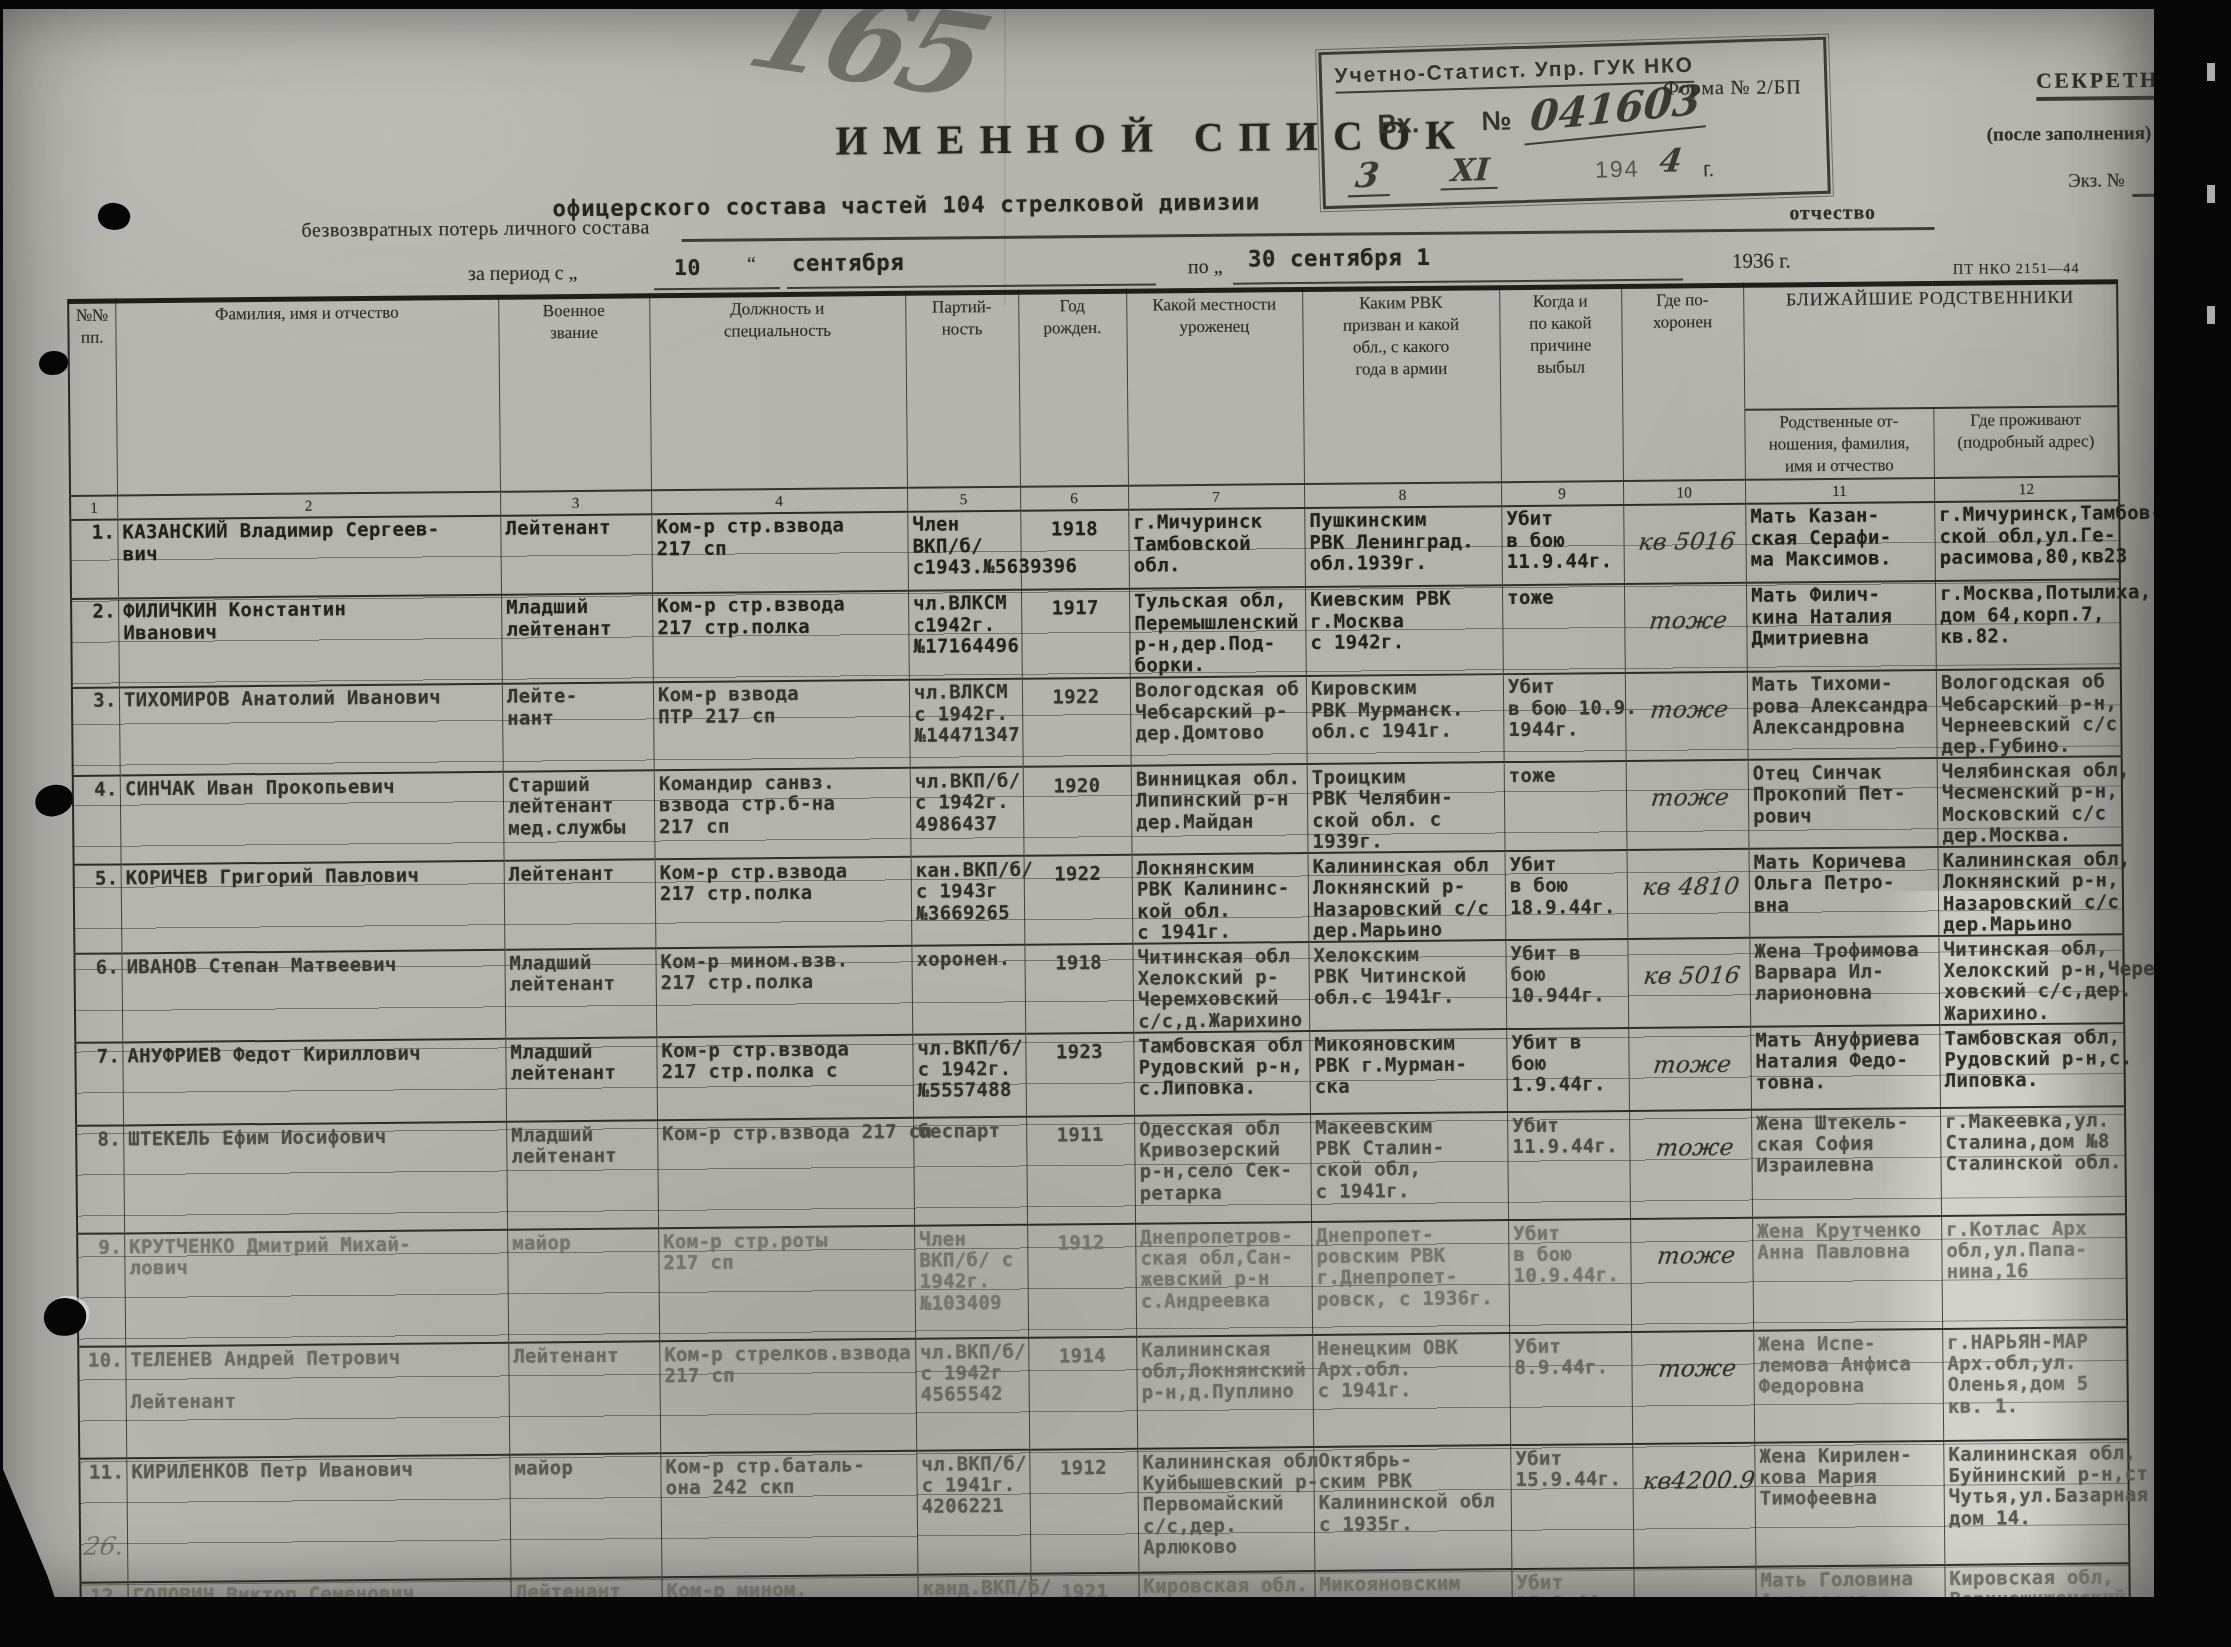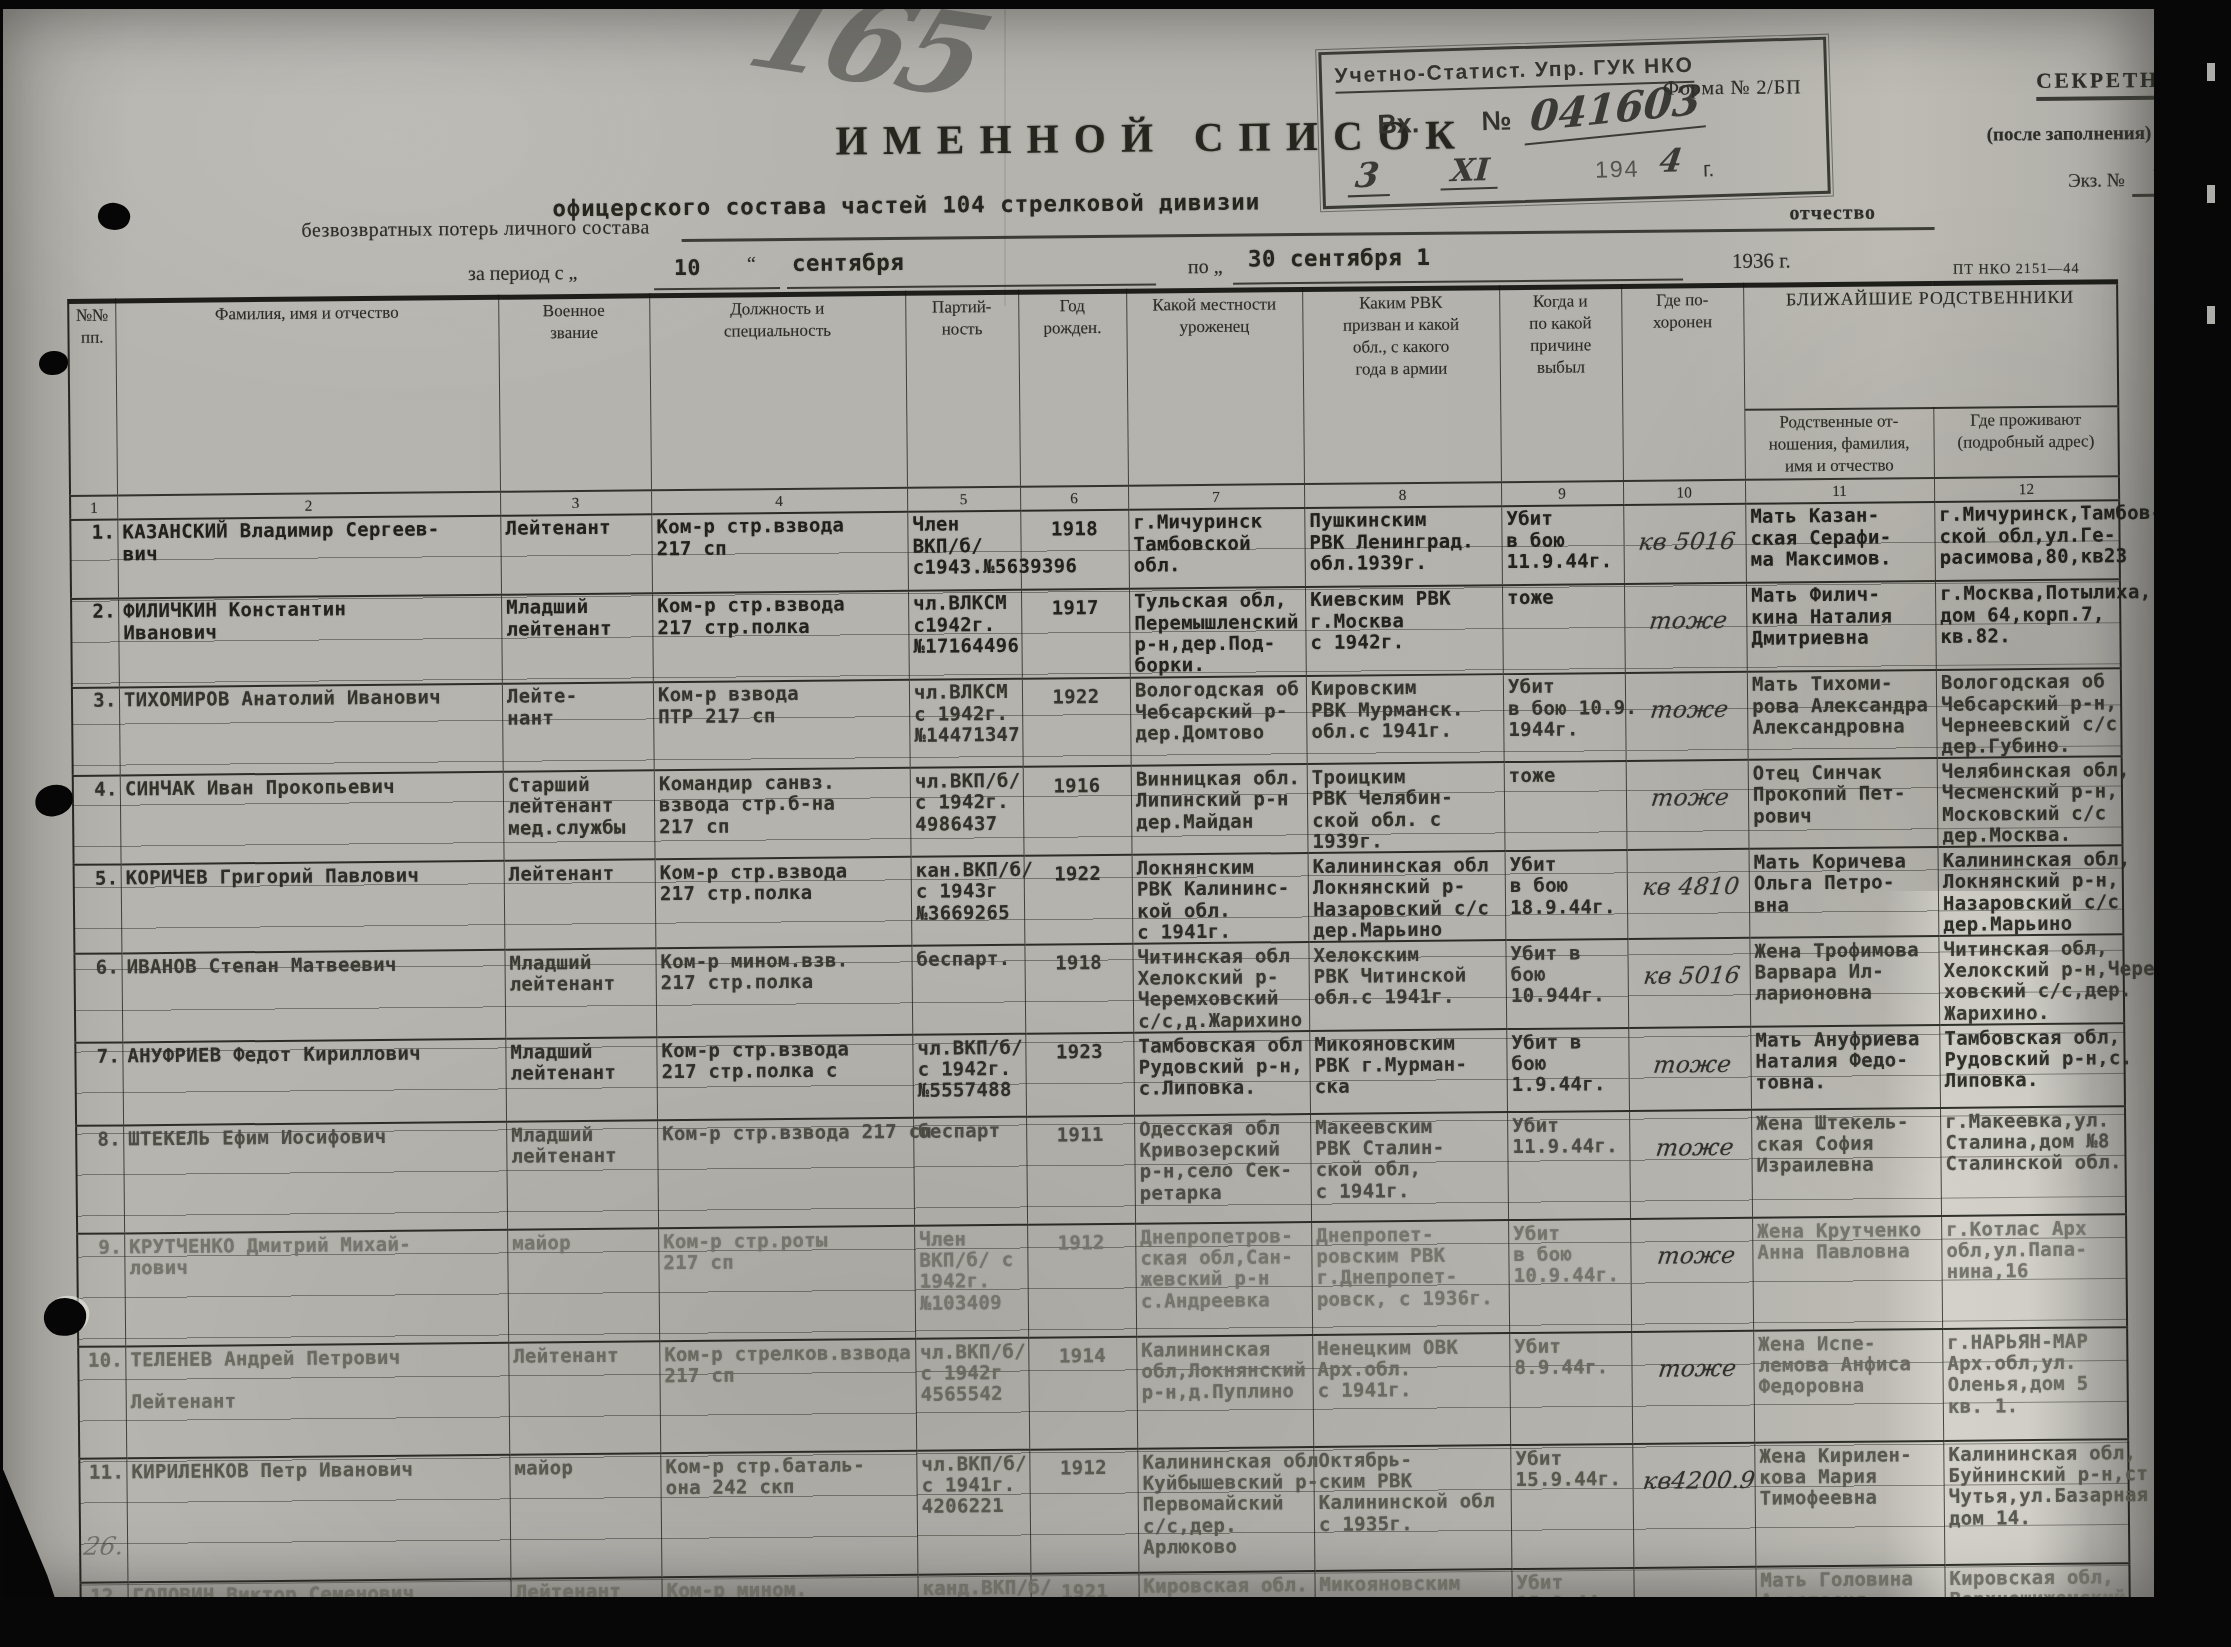--- a/index.html
+++ b/index.html
@@ -342,21 +342,21 @@
             <td class="c2">СИНЧАК Иван Прокопьевич</td>
             <td class="c3">Старший
 лейтенант
 мед.службы</td>
             <td class="c4">Командир санвз.
 взвода стр.б-на
 217 сп</td>
             <td class="c5">чл.ВКП/б/
 с 1942г.
 4986437</td>
-            <td class="c6">1916</td>
+            <td class="c6">1920</td>
             <td class="c7">Винницкая обл.
 Липинский р-н
 дер.Майдан</td>
             <td class="c8">Троицким
 РВК Челябин-
 ской обл. с
 1939г.</td>
             <td class="c9">тоже</td>
             <td class="c10">тоже</td>
             <td class="c11">Отец Синчак
@@ -397,21 +397,21 @@
 Назаровский с/с
 дер.Марьино</td>
           </tr>
           <tr>
             <td class="c1">6.</td>
             <td class="c2">ИВАНОВ Степан Матвеевич</td>
             <td class="c3">Младший
 лейтенант</td>
             <td class="c4">Ком-р мином.взв.
 217 стр.полка</td>
-            <td class="c5">беспарт.</td>
+            <td class="c5">хоронен.</td>
             <td class="c6">1918</td>
             <td class="c7">Читинская обл
 Хелокский р-
 Черемховский
 с/с,д.Жарихино</td>
             <td class="c8">Хелокским
 РВК Читинской
 обл.с 1941г.</td>
             <td class="c9">Убит в
 бою

